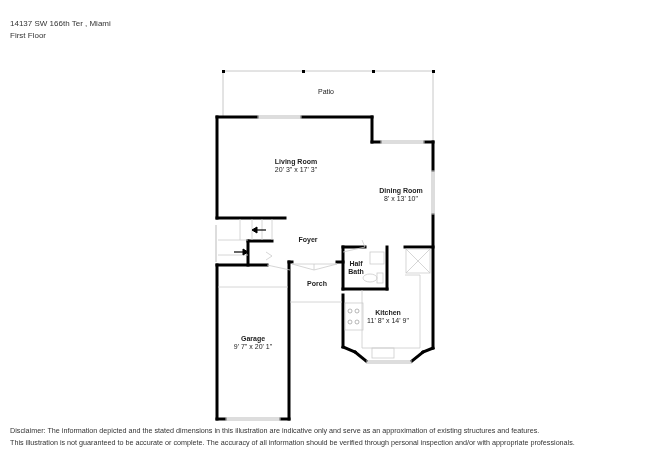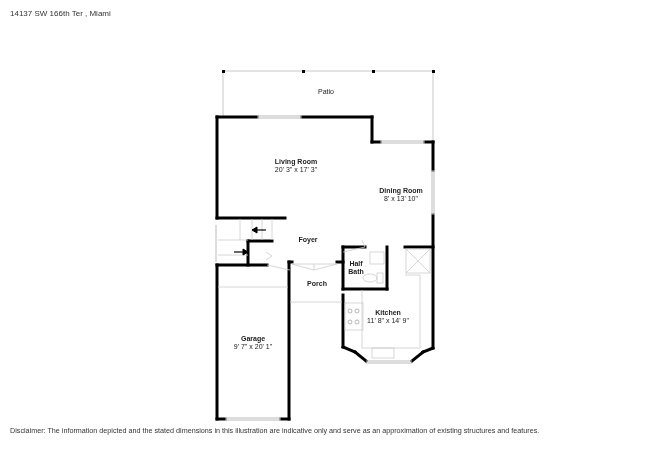--- a/index.html
+++ b/index.html
@@ -1,27 +1,28 @@
 <!DOCTYPE html>
 <html><head>
 <meta charset="utf-8">
 <style>
   html, body { margin:0; padding:0; background:#ffffff; }
   body { width:650px; height:460px; position:relative; overflow:hidden; font-family:"Liberation Sans", sans-serif; color:#222; }
-  .header { position:absolute; left:10px; top:8px; font-size:8px; line-height:12px; color:#333; }
+  .header { position:absolute; left:10px; top:18px; font-size:8px; line-height:12px; color:#333; }
   .plan { position:absolute; left:0; top:0; width:650px; height:460px; }
   .label { font-family:"Liberation Sans", sans-serif; font-size:7px; fill:#222; text-anchor:middle; }
   .label.title { font-weight:bold; }
   .disclaimer { position:absolute; left:10px; top:425px; font-size:7.2px; line-height:12px; color:#333; white-space:nowrap; }
 </style>
 </head>
 <body>
 
 <div class="header">
   <div>14137 SW 166th Ter , Miami</div>
+  <div>First Floor</div>
 </div>
 
 <svg class="plan" viewBox="0 0 650 460" xmlns="http://www.w3.org/2000/svg">
 
   <g stroke="#c8c8c8" stroke-width="1" fill="none">
     <line x1="223" y1="71" x2="433" y2="71"></line>
     <line x1="223" y1="71" x2="223" y2="116"></line>
     <line x1="433" y1="71" x2="433" y2="142"></line>
   </g>
   <g fill="#000">
@@ -157,13 +158,14 @@
 
   <text class="label title" x="388" y="315">Kitchen</text>
   <text class="label" x="388" y="323">11' 8" x 14' 9"</text>
 
   <text class="label title" x="253" y="341">Garage</text>
   <text class="label" x="253" y="349">9' 7" x 20' 1"</text>
 </svg>
 
 <div class="disclaimer">
   <div>Disclaimer: The information depicted and the stated dimensions in this illustration are indicative only and serve as an approximation of existing structures and features.</div>
+  <div>This illustration is not guaranteed to be accurate or complete. The accuracy of all information should be verified through personal inspection and/or with appropriate professionals.</div>
 </div>
 
 </body></html>

